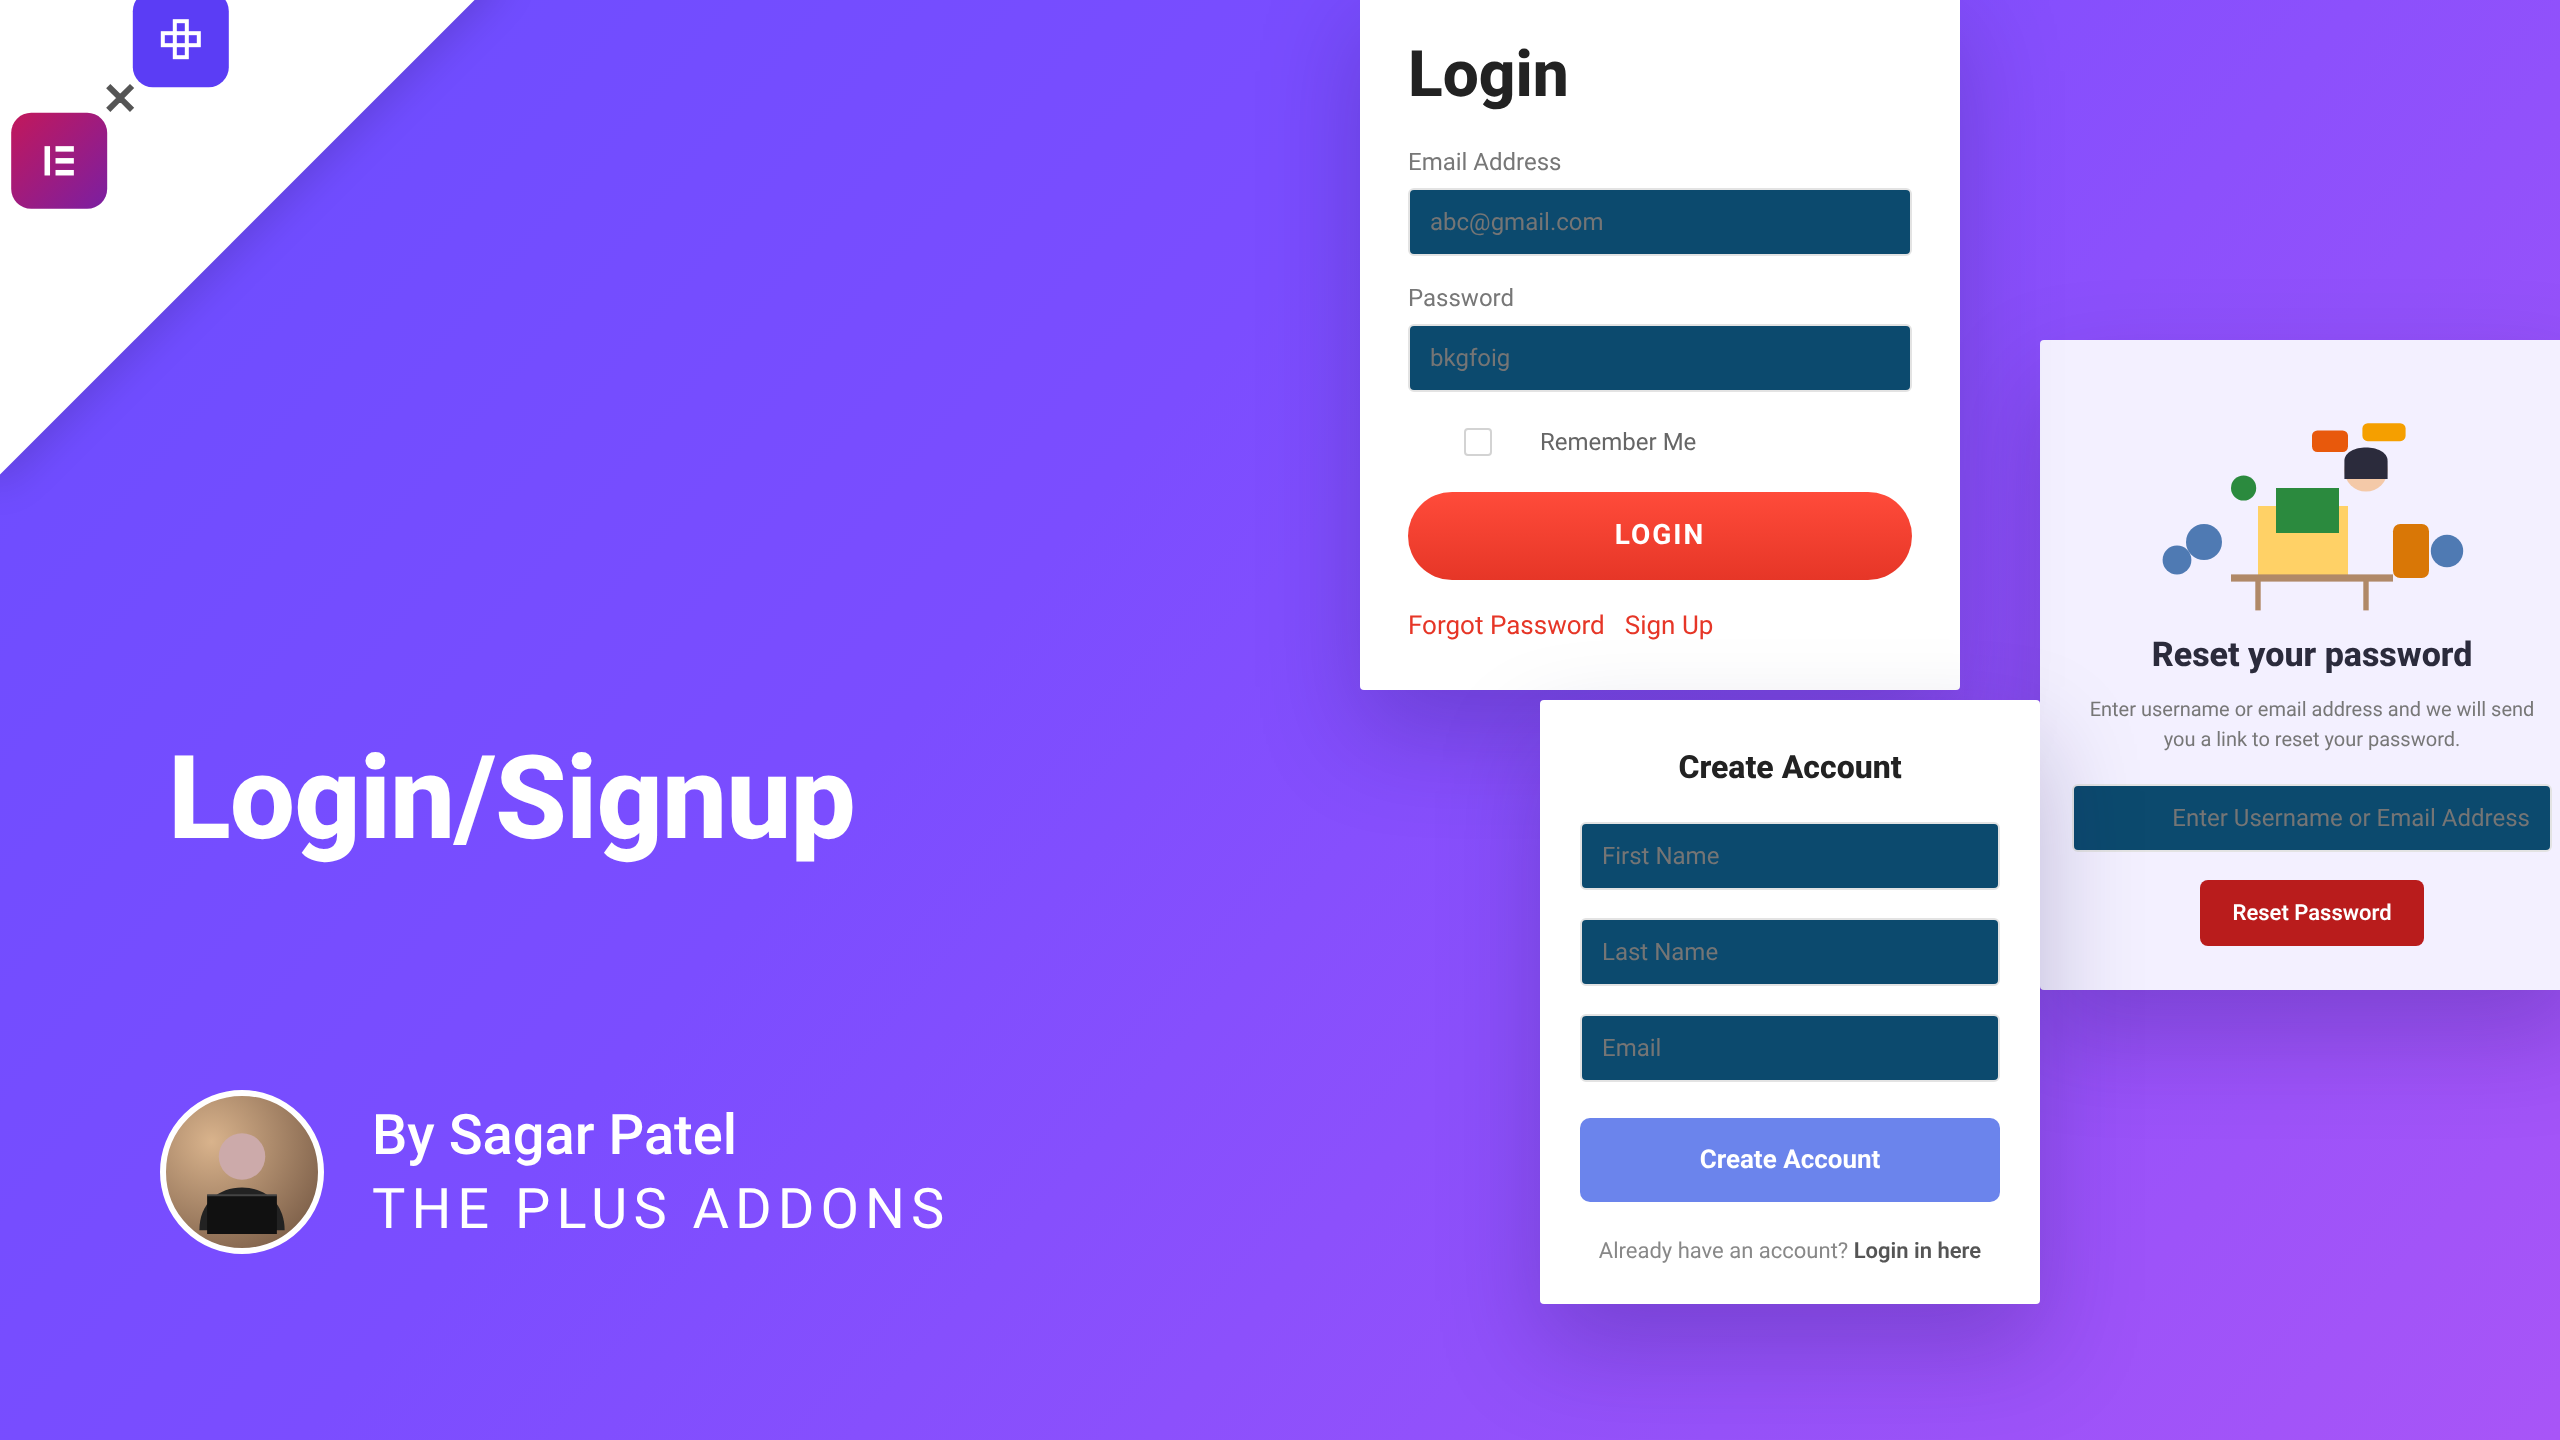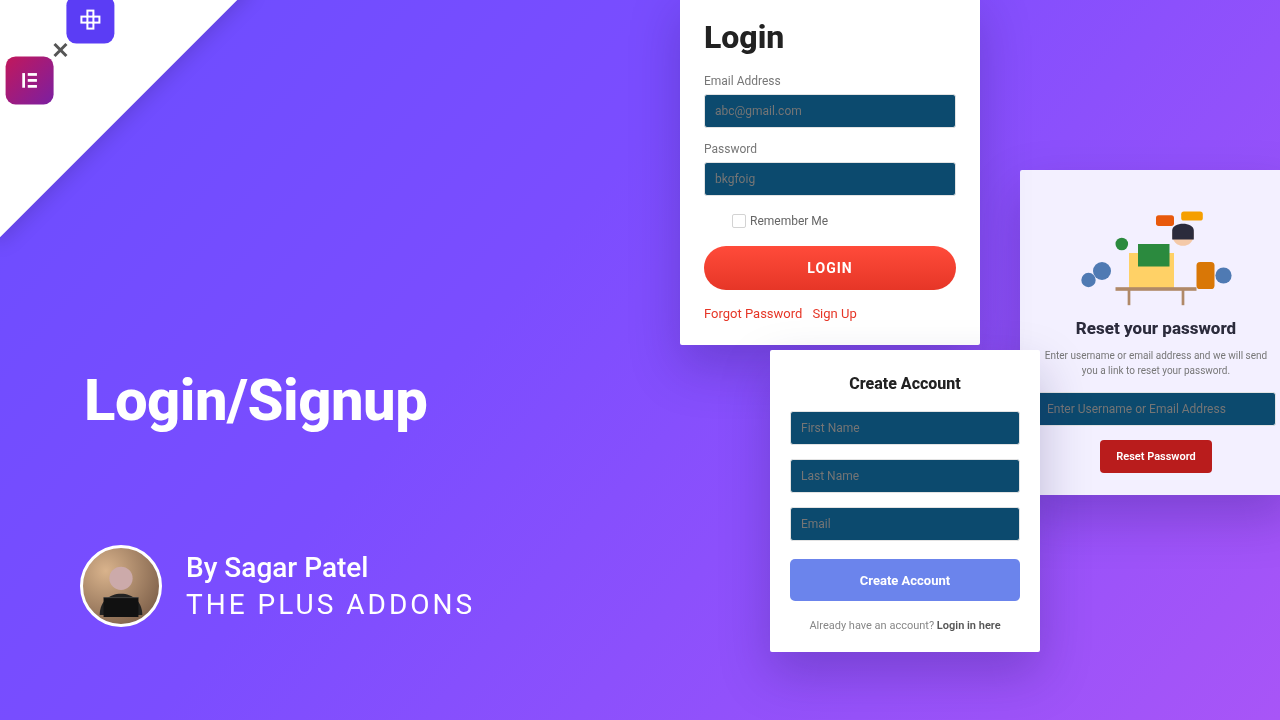--- a/index.html
+++ b/index.html
@@ -15,32 +15,32 @@
   .avatar { width: 82px; height: 82px; border-radius: 50%; border: 3px solid #fff; background: radial-gradient(circle at 30% 30%, #d9b38c, #6b4f3c); display:flex; align-items:center; justify-content:center; overflow:hidden; }
   .avatar svg { width: 62px; height: 62px; }
   .byline .who { font-size: 28px; font-weight: 500; }
   .byline .brand { font-size: 28px; letter-spacing: 3px; font-weight: 400; margin-top: 4px; }
   .cards { position: absolute; left: 680px; top: -10px; width: 600px; height: 740px; }
   .card { position: absolute; background: #fff; border-radius: 2px; box-shadow: 0 22px 50px rgba(33,20,90,.25); }
   .login-card { left: 0; top: 0; width: 300px; padding: 28px 24px 24px; }
   .login-card h2 { font-size: 32px; font-weight: 800; color: #222; margin-bottom: 18px; }
   .field-label { font-size: 12px; color: #777; margin-bottom: 6px; }
   .text-input { width: 100%; height: 34px; border: 1px solid #e3e3e3; border-radius: 3px; padding: 0 10px; font-size: 12px; color: #999; margin-bottom: 14px; background:#0c4a6e; }
-  .checkbox-row { display: flex; align-items: center; gap: 4px; margin: 4px 0 18px; font-size: 12px; color: #666; padding-left: 28px; }
+  .checkbox-row { display: flex; align-items: center; gap: 24px; margin: 4px 0 18px; font-size: 12px; color: #666; padding-left: 28px; }
   .checkbox-row .box { width: 14px; height: 14px; border: 1px solid #d3d3d3; border-radius: 2px; background:#fff; }
   .login-btn { width: 100%; height: 44px; border: none; border-radius: 30px; background: linear-gradient(180deg,#ff4b3a,#e63627); color: #fff; font-size: 14px; font-weight: 700; letter-spacing: 1px; cursor: pointer; }
   .login-links { margin-top: 16px; font-size: 13px; color: #e63627; display: flex; gap: 10px; }
   .login-links span { cursor: pointer; }
   .reset-card { left: 340px; top: 180px; width: 272px; background: #f3f0ff; padding: 18px 16px 22px; text-align: center; }
   .illus { width: 100%; height: 120px; display:flex; align-items:flex-end; justify-content:center; margin-bottom:10px; }
   .reset-card h3 { font-size: 17px; font-weight: 800; color: #2b2b3c; margin-bottom: 10px; }
   .reset-desc { font-size: 10px; color: #777; line-height: 1.5; margin-bottom: 14px; }
-  .reset-card .text-input { text-align: left; }
+  .reset-card .text-input { text-align: right; }
   .reset-btn { background: #b91c1c; border: none; color: #fff; font-size: 11px; font-weight: 600; padding: 10px 16px; border-radius: 4px; cursor: pointer; }
-  .create-card { left: 90px; top: 360px; width: 270px; padding: 24px 20px 20px; z-index: 5; }
+  .create-card { left: 90px; top: 360px; width: 250px; padding: 24px 20px 20px; z-index: 5; }
   .create-card h3 { font-size: 16px; font-weight: 800; color: #222; text-align: center; margin-bottom: 18px; }
   .create-btn { width: 100%; height: 42px; border: none; border-radius: 5px; background: #6b84ec; color: #fff; font-size: 13px; font-weight: 700; cursor: pointer; margin-top: 4px; }
   .already { font-size: 11px; color: #888; text-align: center; margin-top: 18px; }
   .already b { color: #555; font-weight: 600; cursor: pointer; }
 </style>
 </head>
 <body>
 
 <div class="ribbon">
   <div class="tile tile1">

